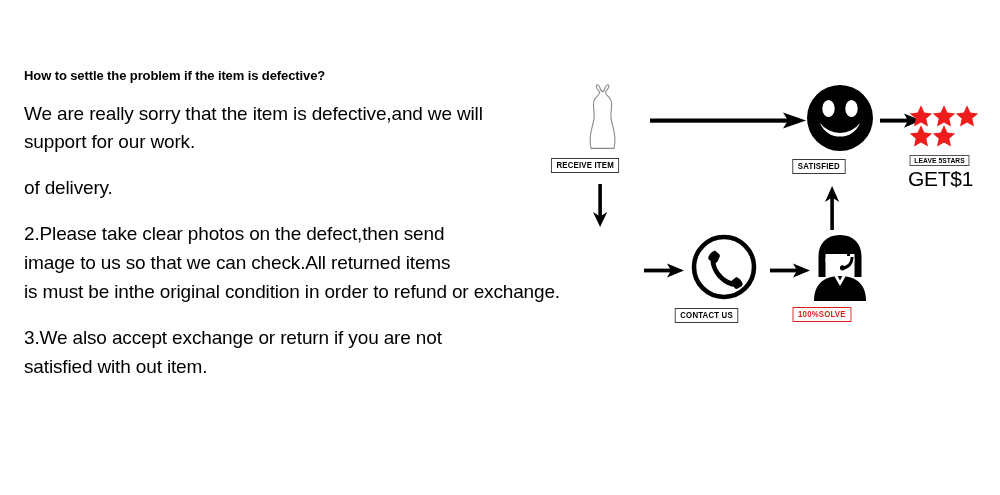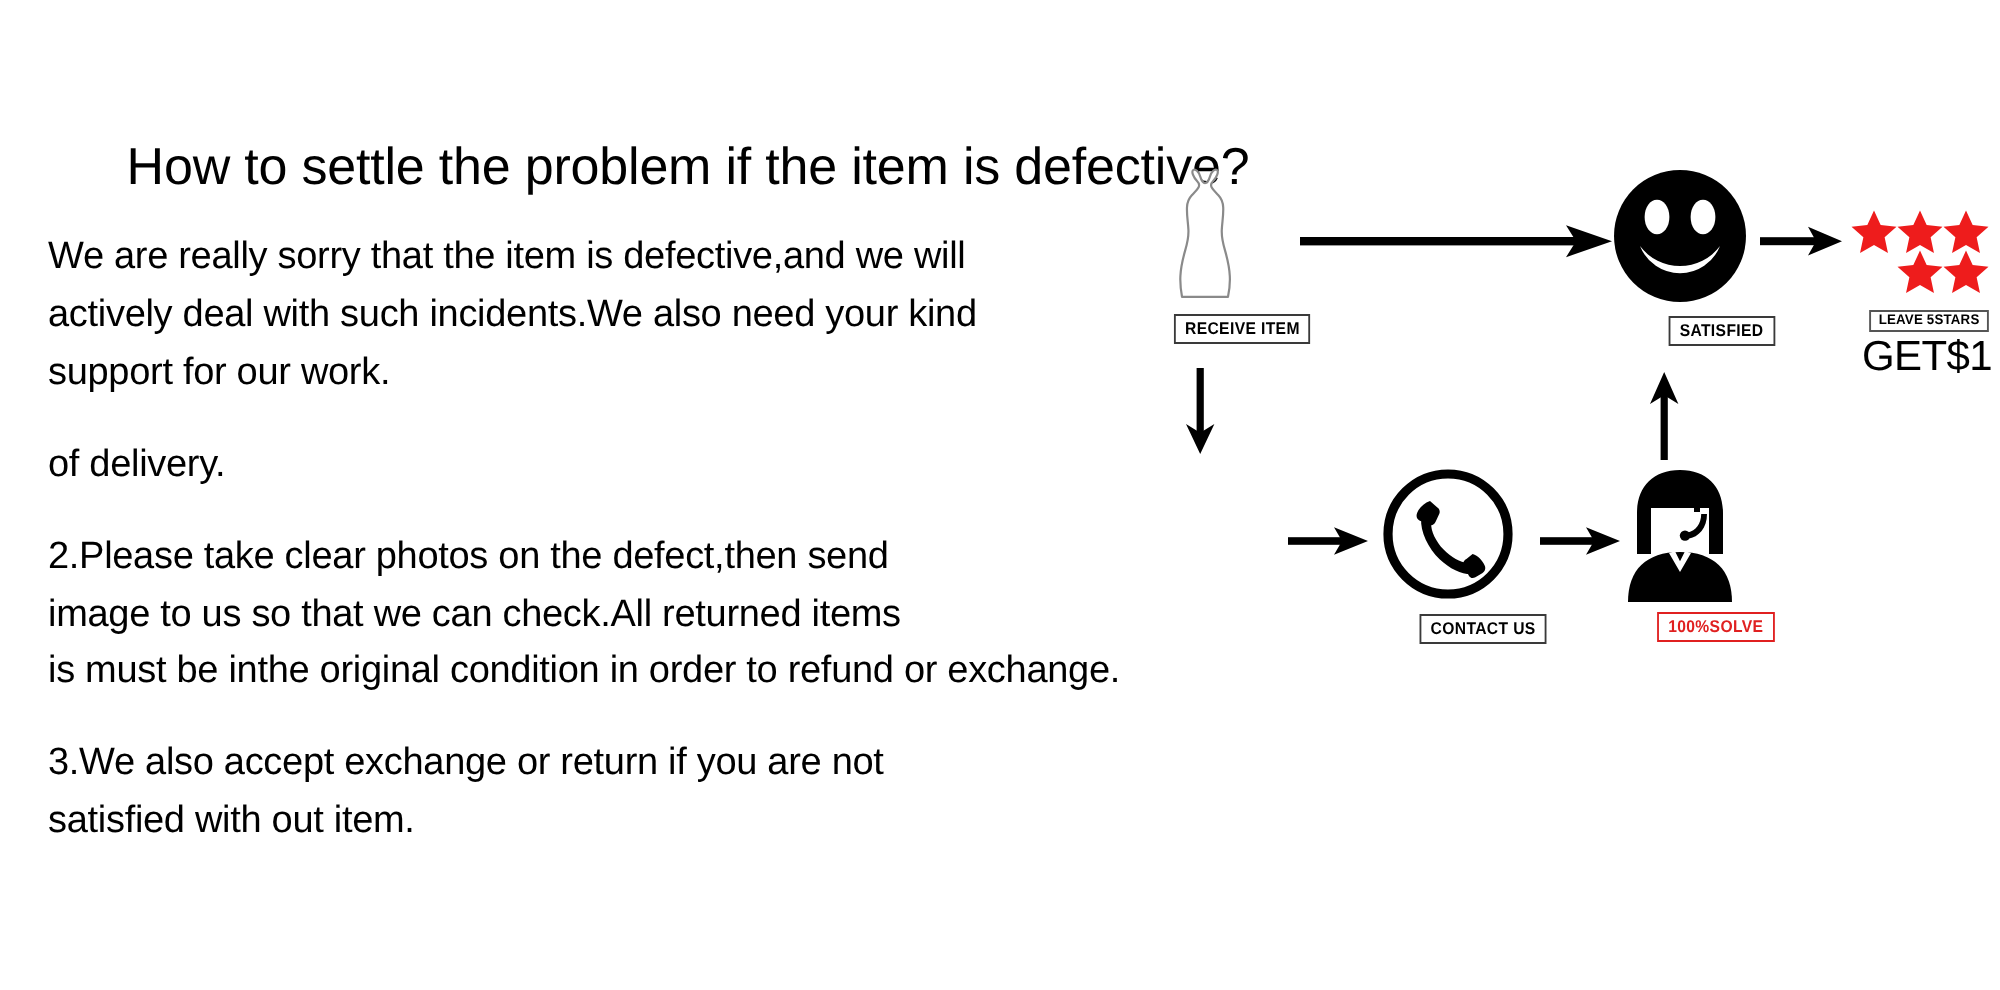--- a/index.html
+++ b/index.html
@@ -17,27 +17,26 @@
   }
 
   
   #text-column {
     position: absolute;
     left: 24px;
     top: 68px;
     width: 640px;
   }
   #page-title {
-    font-size: 26px;
-    font-weight: normal;
+    font-size: 13px;
+    font-weight: bold;
     letter-spacing: -0.1px;
     margin: 0 0 16px 0;
     line-height: 1.2;
     white-space: nowrap;
-    text-align: center;
   }
   .para {
     font-size: 19px;
     line-height: 1.52;
     margin: 0 0 17px 0;
     letter-spacing: -0.15px;
   }
   .para .ln { display: block; white-space: nowrap; }
 
   
@@ -45,21 +44,21 @@
     position: absolute;
     left: 0;
     top: 0;
     width: 1000px;
     height: 495px;
     pointer-events: none;
   }
   .node {
     position: absolute;
     pointer-events: auto;
-    text-align: right;
+    text-align: left;
   }
   .node-art {
     position: relative;
     margin: 0 auto;
   }
   .node-label {
     display: inline-block;
     border: 1px solid #3a3a3a;
     padding: 1px 5px 1px 5px;
     font-size: 8.5px;
@@ -75,21 +74,21 @@
     border-color: #e02020;
     color: #e02020;
   }
 
   
   .arrow { position: absolute; pointer-events: auto; }
 
   
   #stars-block {
     position: absolute;
-    text-align: right;
+    text-align: left;
   }
   .star-row { line-height: 0; white-space: nowrap; }
   .star-row svg { display: inline-block; vertical-align: top; }
   #get-cash {
     font-size: 21px;
     font-weight: normal;
     letter-spacing: -0.3px;
     line-height: 1.05;
     margin-top: 1px;
     white-space: nowrap;
@@ -107,21 +106,20 @@
 </style>
 </head>
 <body>
 
 <div id="text-column">
 
   <h1 id="page-title">How to settle the problem if the item is defective?</h1>
 
   <p class="para">
     <span class="ln">We are really sorry that the item is defective,and we will</span>
-    <span class="ln">actively deal with such incidents.We also need your kind</span>
     <span class="ln">support for our work.</span>
   </p>
 
   <p class="para">
     <span class="ln">of delivery.</span>
   </p>
 
   <p class="para">
     <span class="ln">2.Please take clear photos on the defect,then send</span>
     <span class="ln">image to us so that we can check.All returned items</span>

